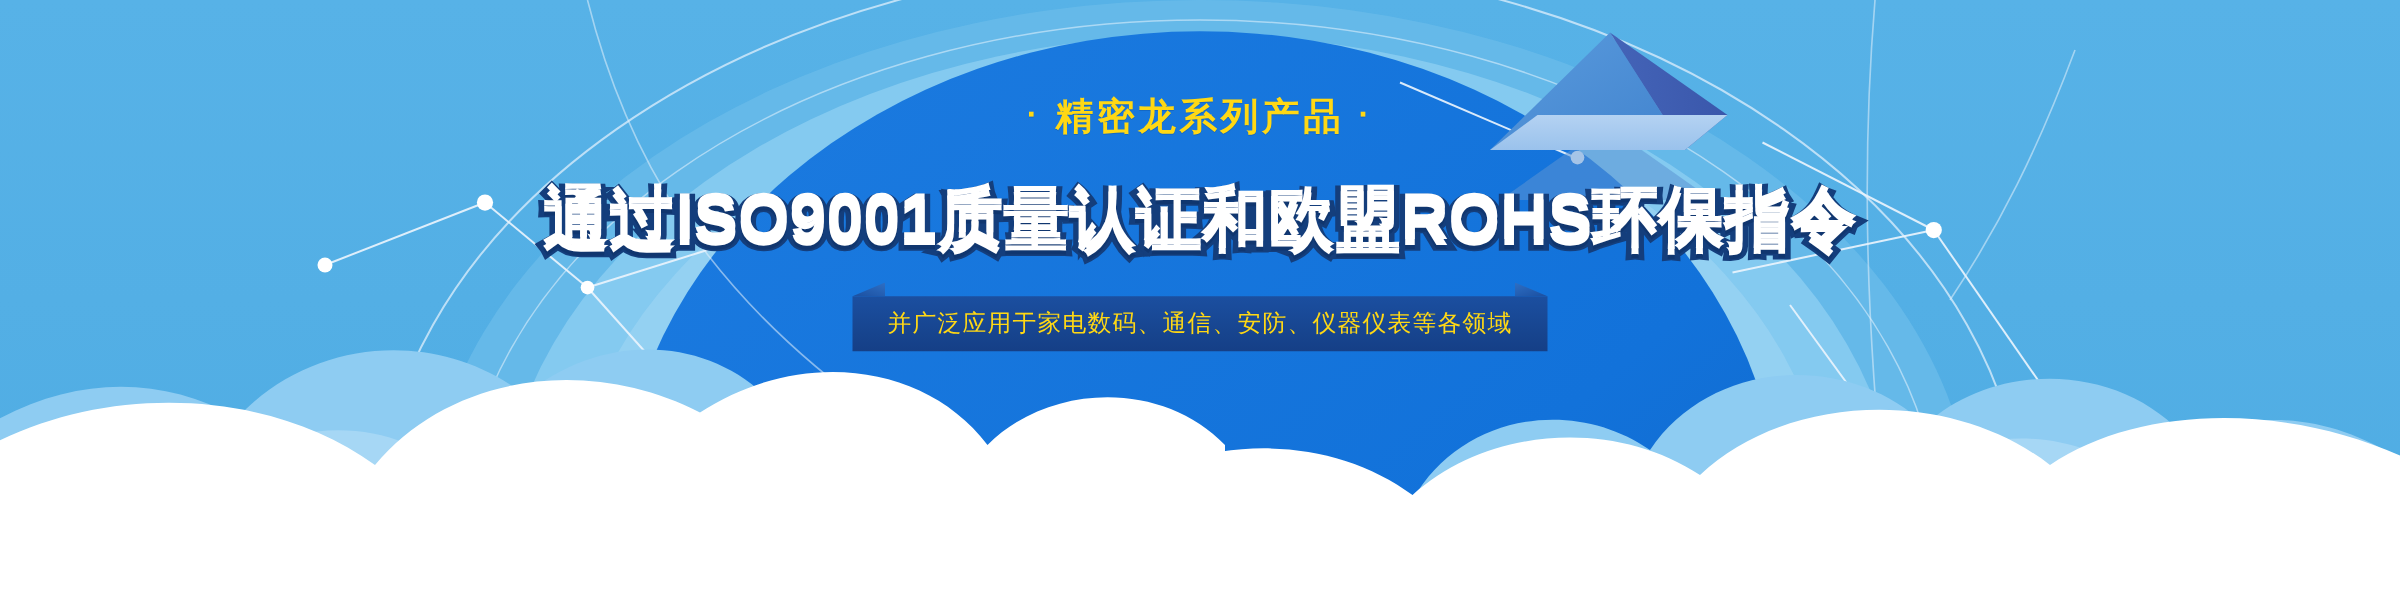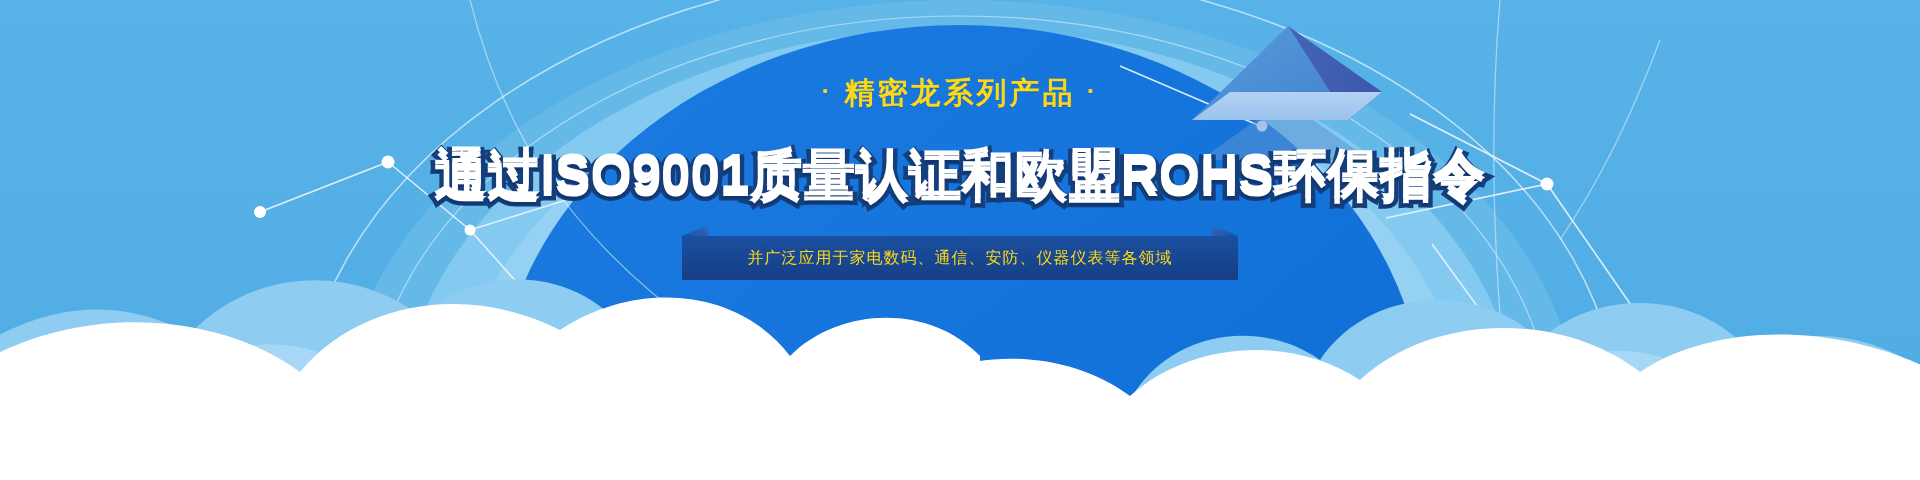--- a/index.html
+++ b/index.html
@@ -106,21 +106,21 @@
     left: 0;
     background: linear-gradient(200deg, #2E6FC4 0%, #1B4FA0 100%);
     clip-path: polygon(0 100%, 100% 0, 100% 100%);
   }
   .ribbon::after {
     right: 0;
     background: linear-gradient(160deg, #2E6FC4 0%, #1B4FA0 100%);
     clip-path: polygon(0 0, 100% 100%, 0 100%);
   }
   .ribbon-text {
-    font-size: 16px;
+    font-size: 19px;
     color: #FFD814;
     letter-spacing: 1px;
     line-height: 1;
     white-space: nowrap;
   }
 </style>
 </head>
 <body>
 
 <div class="banner">

